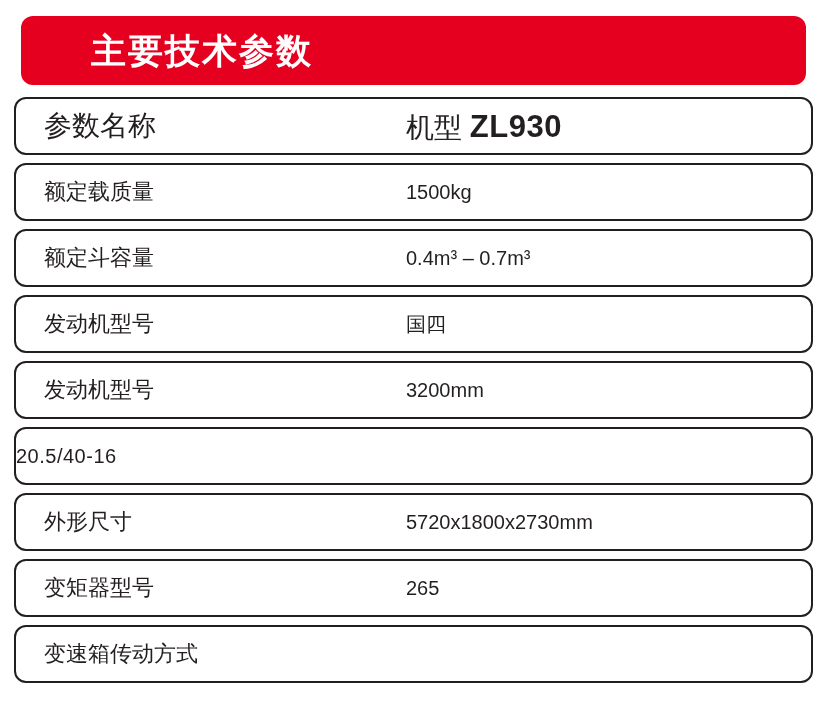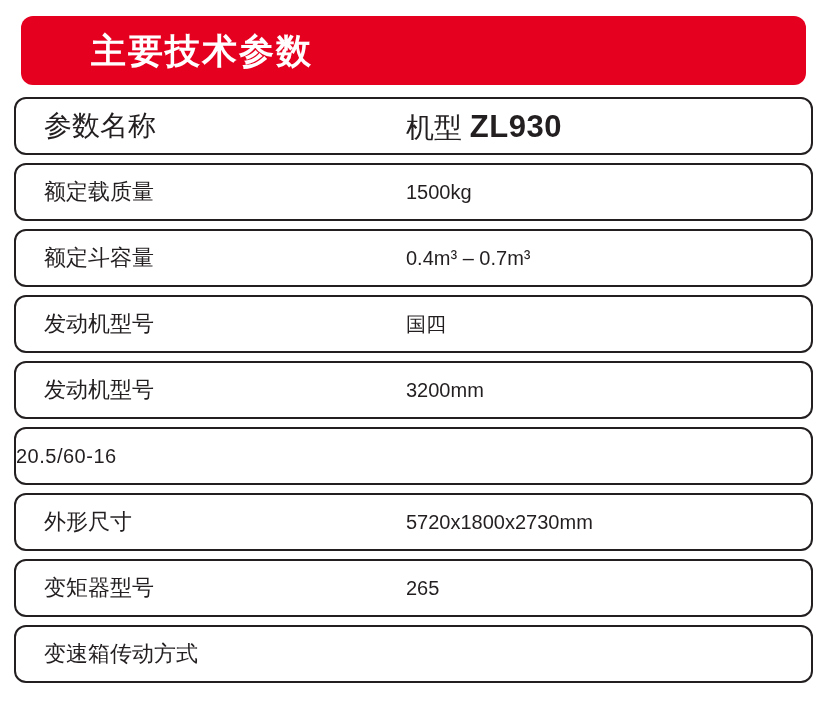--- a/index.html
+++ b/index.html
@@ -118,21 +118,21 @@
       <div class="cell-name">发动机型号</div>
       <div class="cell-value">国四</div>
     </div>
 
     <div class="row">
       <div class="cell-name">发动机型号</div>
       <div class="cell-value val-sm">3200mm</div>
     </div>
 
     <div class="row">
-      <div class="cell-value mono-ish">20.5/60-16</div>
+      <div class="cell-value mono-ish">20.5/40-16</div>
     </div>
 
     <div class="row">
       <div class="cell-name">外形尺寸</div>
       <div class="cell-value">5720x1800x2730mm</div>
     </div>
 
     <div class="row">
       <div class="cell-name">变矩器型号</div>
       <div class="cell-value">265</div>

